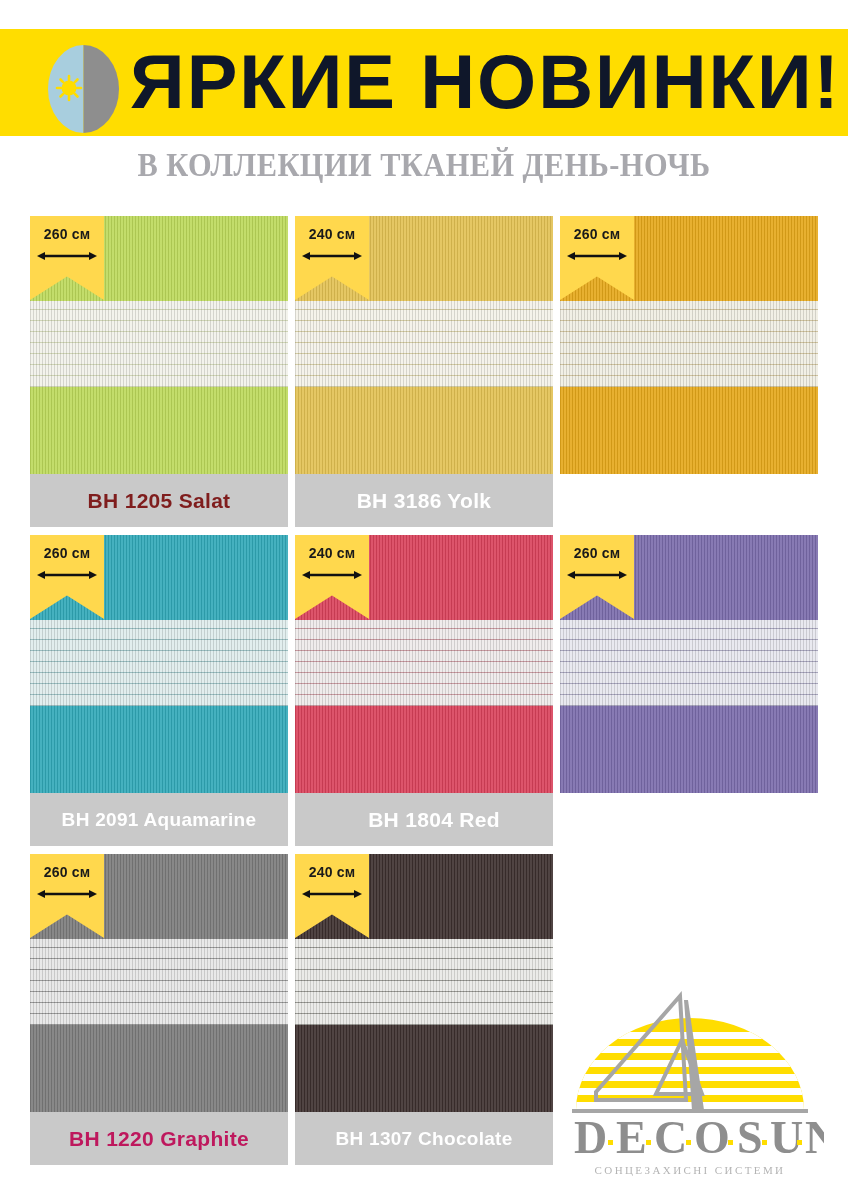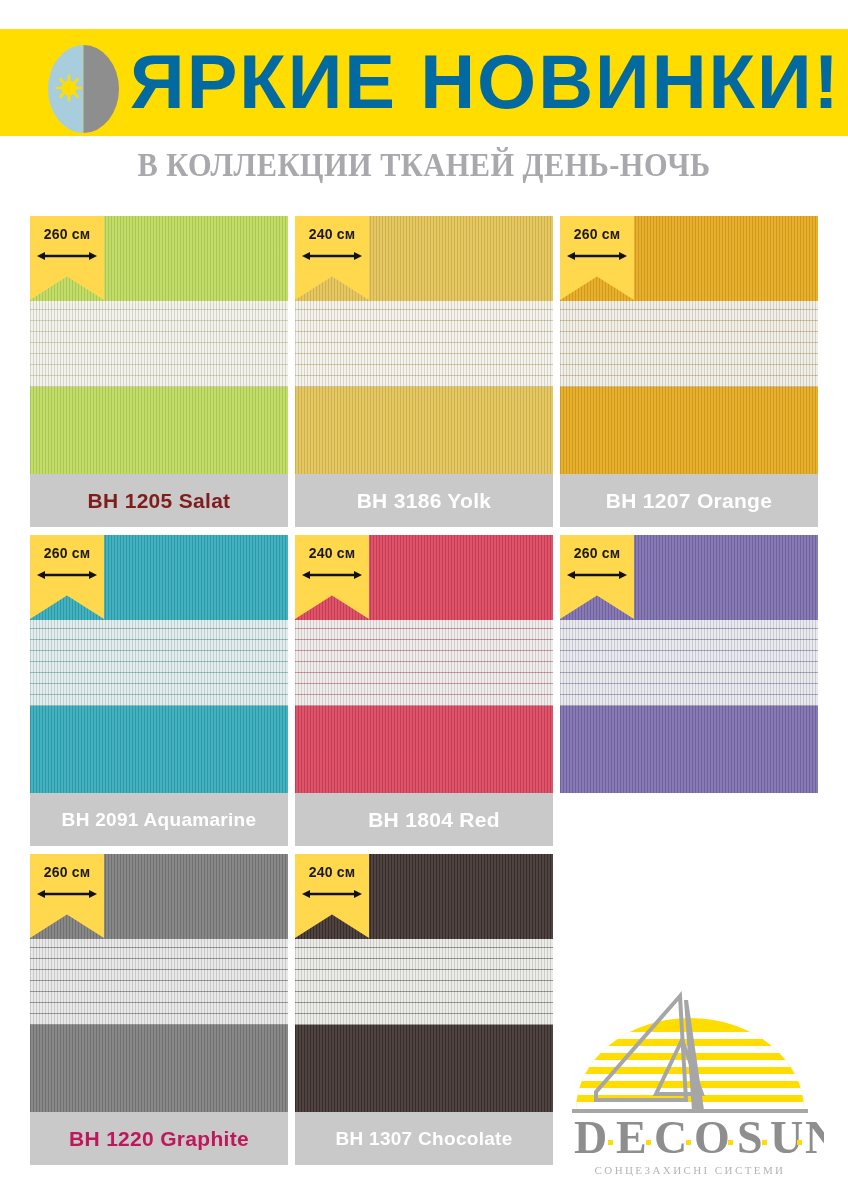--- a/index.html
+++ b/index.html
@@ -149,21 +149,21 @@
         <line x1="26.6" y1="48.6" x2="29.5" y2="51.5"></line>
         <line x1="29.5" y1="34.5" x2="26.6" y2="37.4"></line>
         <line x1="15.4" y1="48.6" x2="12.5" y2="51.5"></line>
       </g>
     </g>
 
     <path d="M55 26 a18 18 0 1 0 0 36 a14.5 14.5 0 1 1 0 -36 z" fill="#ffffff"></path>
   </svg>
 </div>
 
-<div class="headline" style="color: #0369a1;">ЯРКИЕ  НОВИНКИ!</div>
+<div class="headline" style="color: #0f172a;">ЯРКИЕ  НОВИНКИ!</div>
 <div class="subtitle" style="color: rgb(168, 168, 173);">В КОЛЛЕКЦИИ ТКАНЕЙ ДЕНЬ-НОЧЬ</div>
 
 <div class="grid">
 
   <div class="card">
     <div class="swatch">
       <div class="band band-top" style="background: rgb(188, 217, 90);"></div>
       <div class="band band-sheer" style="background: rgb(242, 242, 234);">
           <div class="threads" style="background-image: repeating-linear-gradient(0deg, rgb(201, 207, 174) 0px, rgb(201, 207, 174) 1px, rgba(255, 255, 255, 0) 1px, rgba(255, 255, 255, 0) 11px), repeating-linear-gradient(90deg, rgba(0, 0, 0, 0.043) 0px, rgba(0, 0, 0, 0.043) 1px, rgba(255, 255, 255, 0) 1px, rgba(255, 255, 255, 0) 3px);"></div>
         </div>
@@ -214,21 +214,20 @@
       <div class="ribbon" style="background: rgb(255, 216, 77);"></div>
       <div class="ribbon-text" style="color: rgb(26, 26, 26);">260 см</div>
       <div class="ribbon-arrow">
         <svg width="60" height="12" viewBox="0 0 60 12">
           <line x1="6" y1="6" x2="54" y2="6" stroke="#111" stroke-width="2.4"></line>
           <polygon points="0,6 8,2 8,10" fill="#111"></polygon>
           <polygon points="60,6 52,2 52,10" fill="#111"></polygon>
         </svg>
       </div>
     </div>
-    <div class="label-bar" style="background: rgb(201, 201, 201); color: rgb(255, 255, 255);">BH 1207 Orange</div>
   </div>
 
   <div class="card">
     <div class="swatch">
       <div class="band band-top" style="background: rgb(48, 168, 184);"></div>
       <div class="band band-sheer" style="background: rgb(223, 236, 236);">
           <div class="threads" style="background-image: repeating-linear-gradient(0deg, rgb(143, 181, 184) 0px, rgb(143, 181, 184) 1px, rgba(255, 255, 255, 0) 1px, rgba(255, 255, 255, 0) 11px), repeating-linear-gradient(90deg, rgba(0, 0, 0, 0.043) 0px, rgba(0, 0, 0, 0.043) 1px, rgba(255, 255, 255, 0) 1px, rgba(255, 255, 255, 0) 3px);"></div>
         </div>
       <div class="band band-bot" style="background: rgb(48, 168, 184);"></div>
       <div class="ribs"></div>

